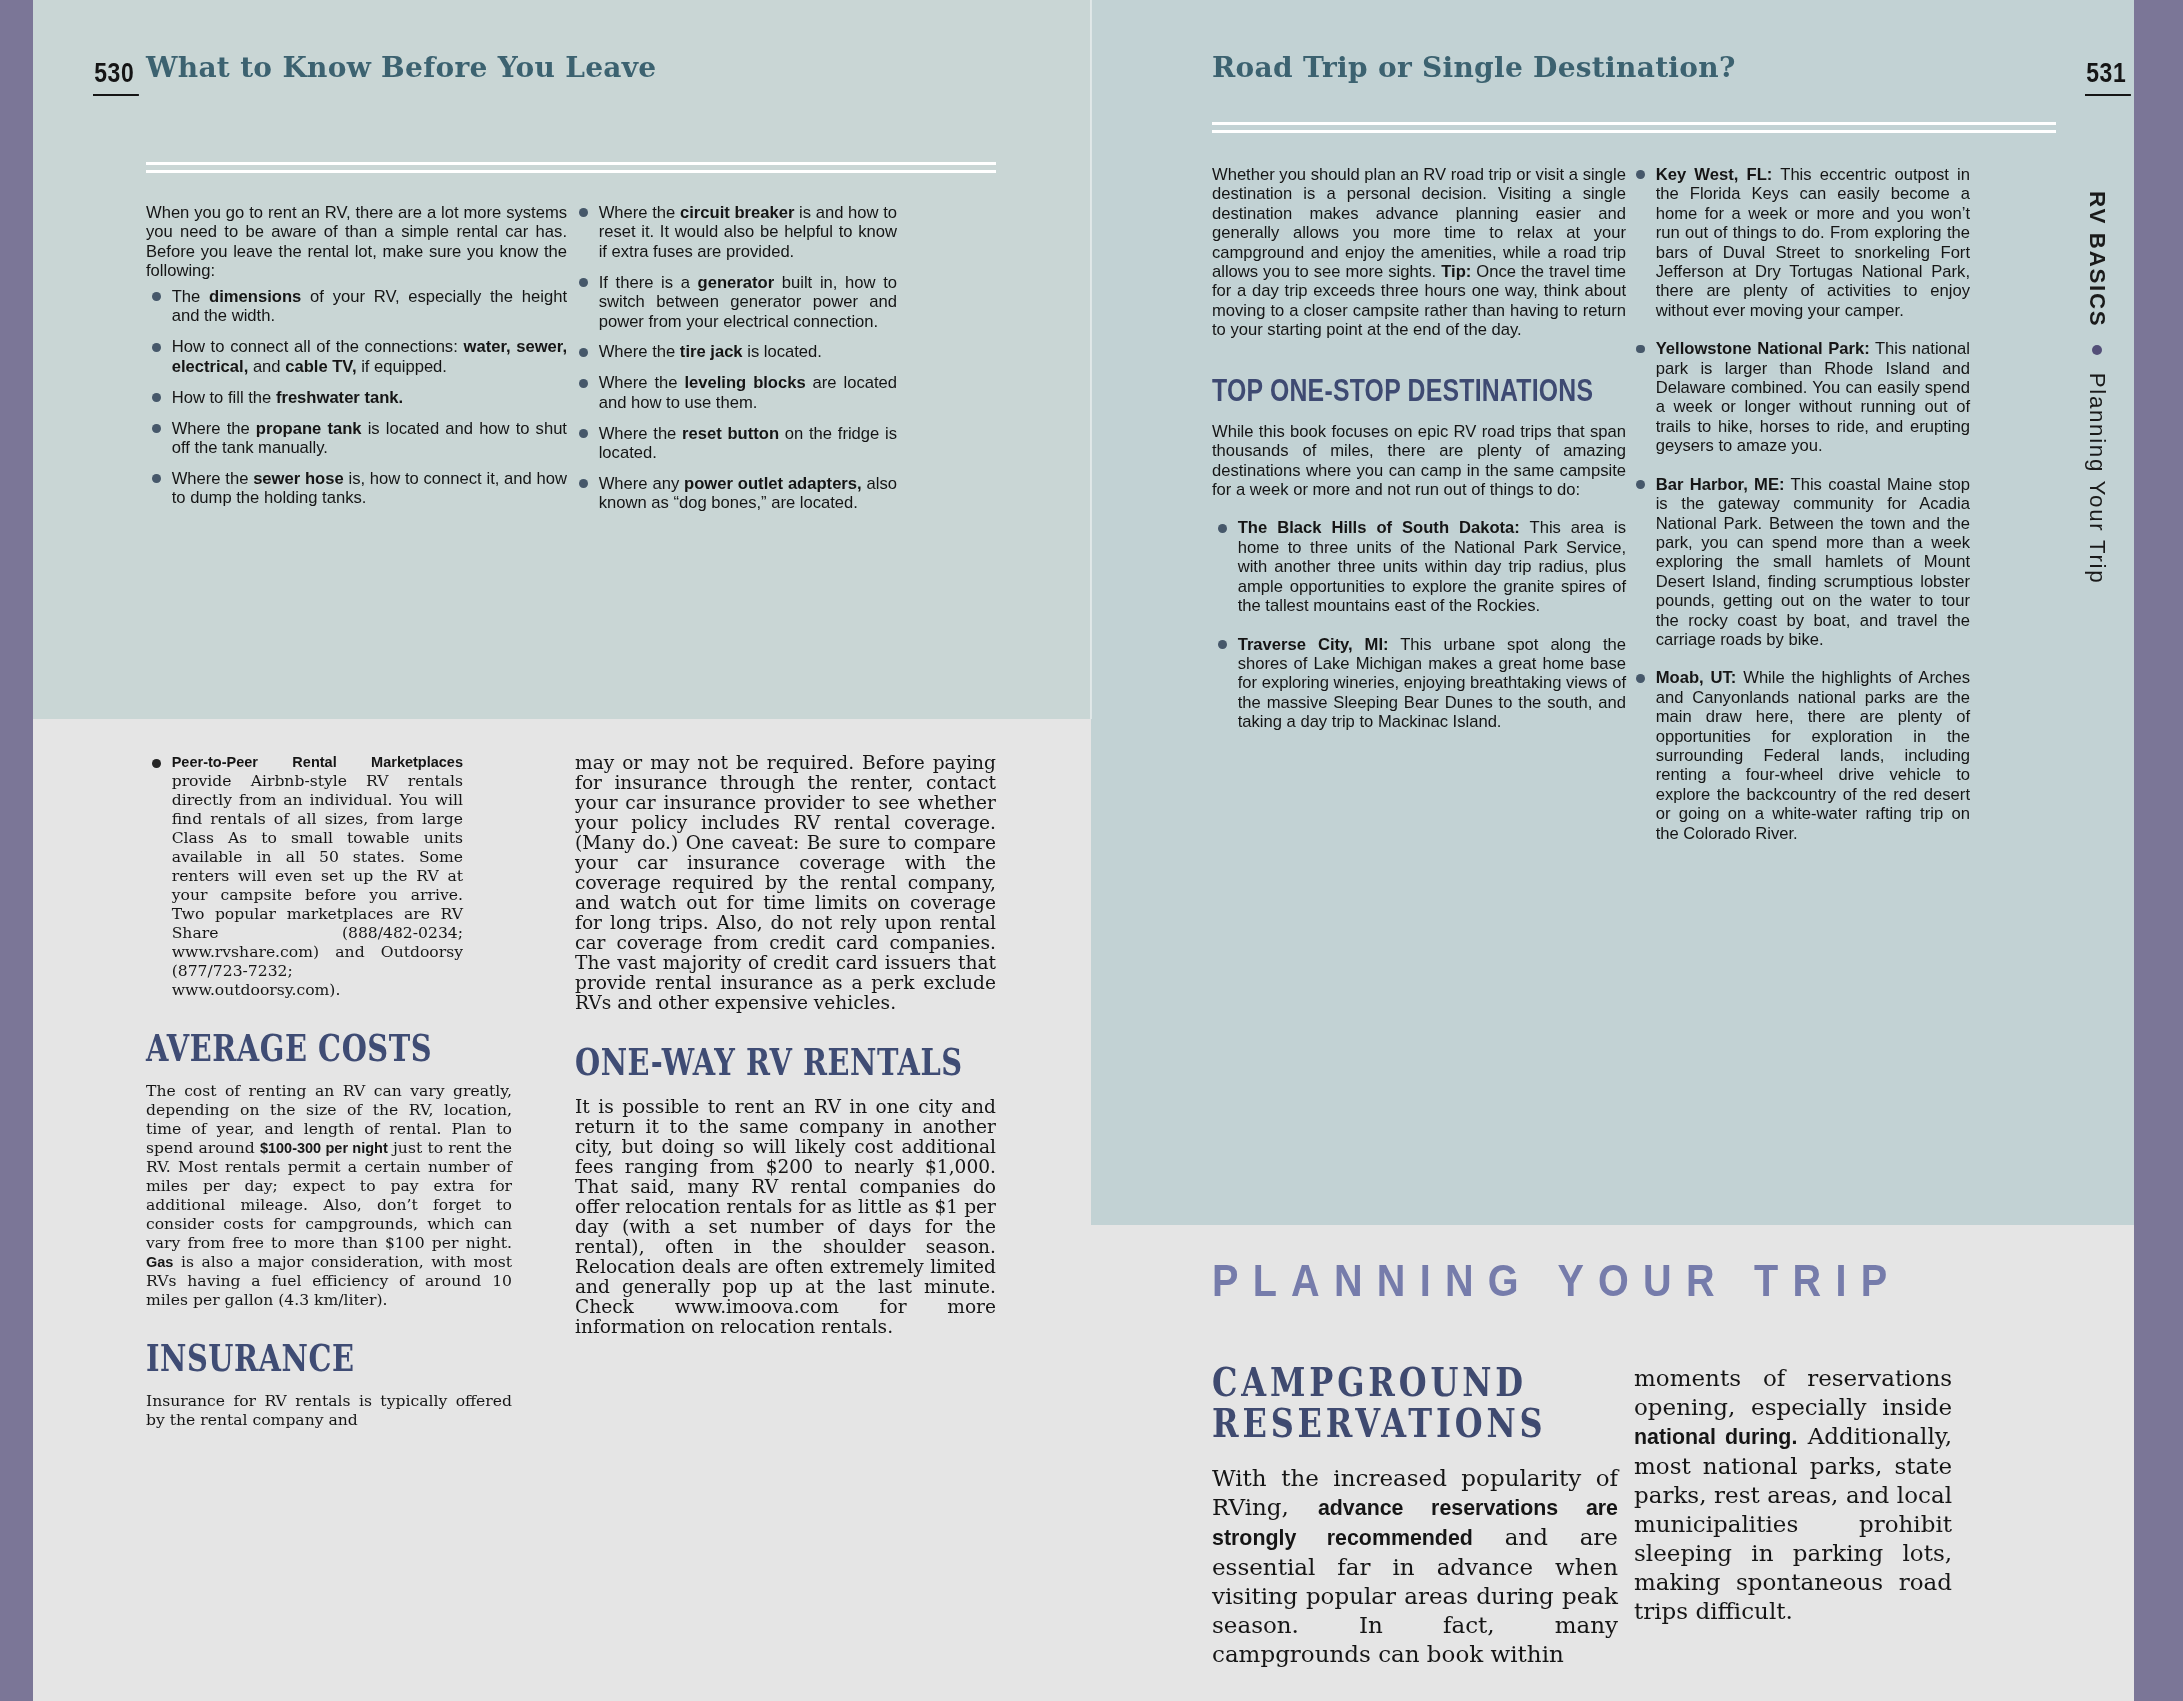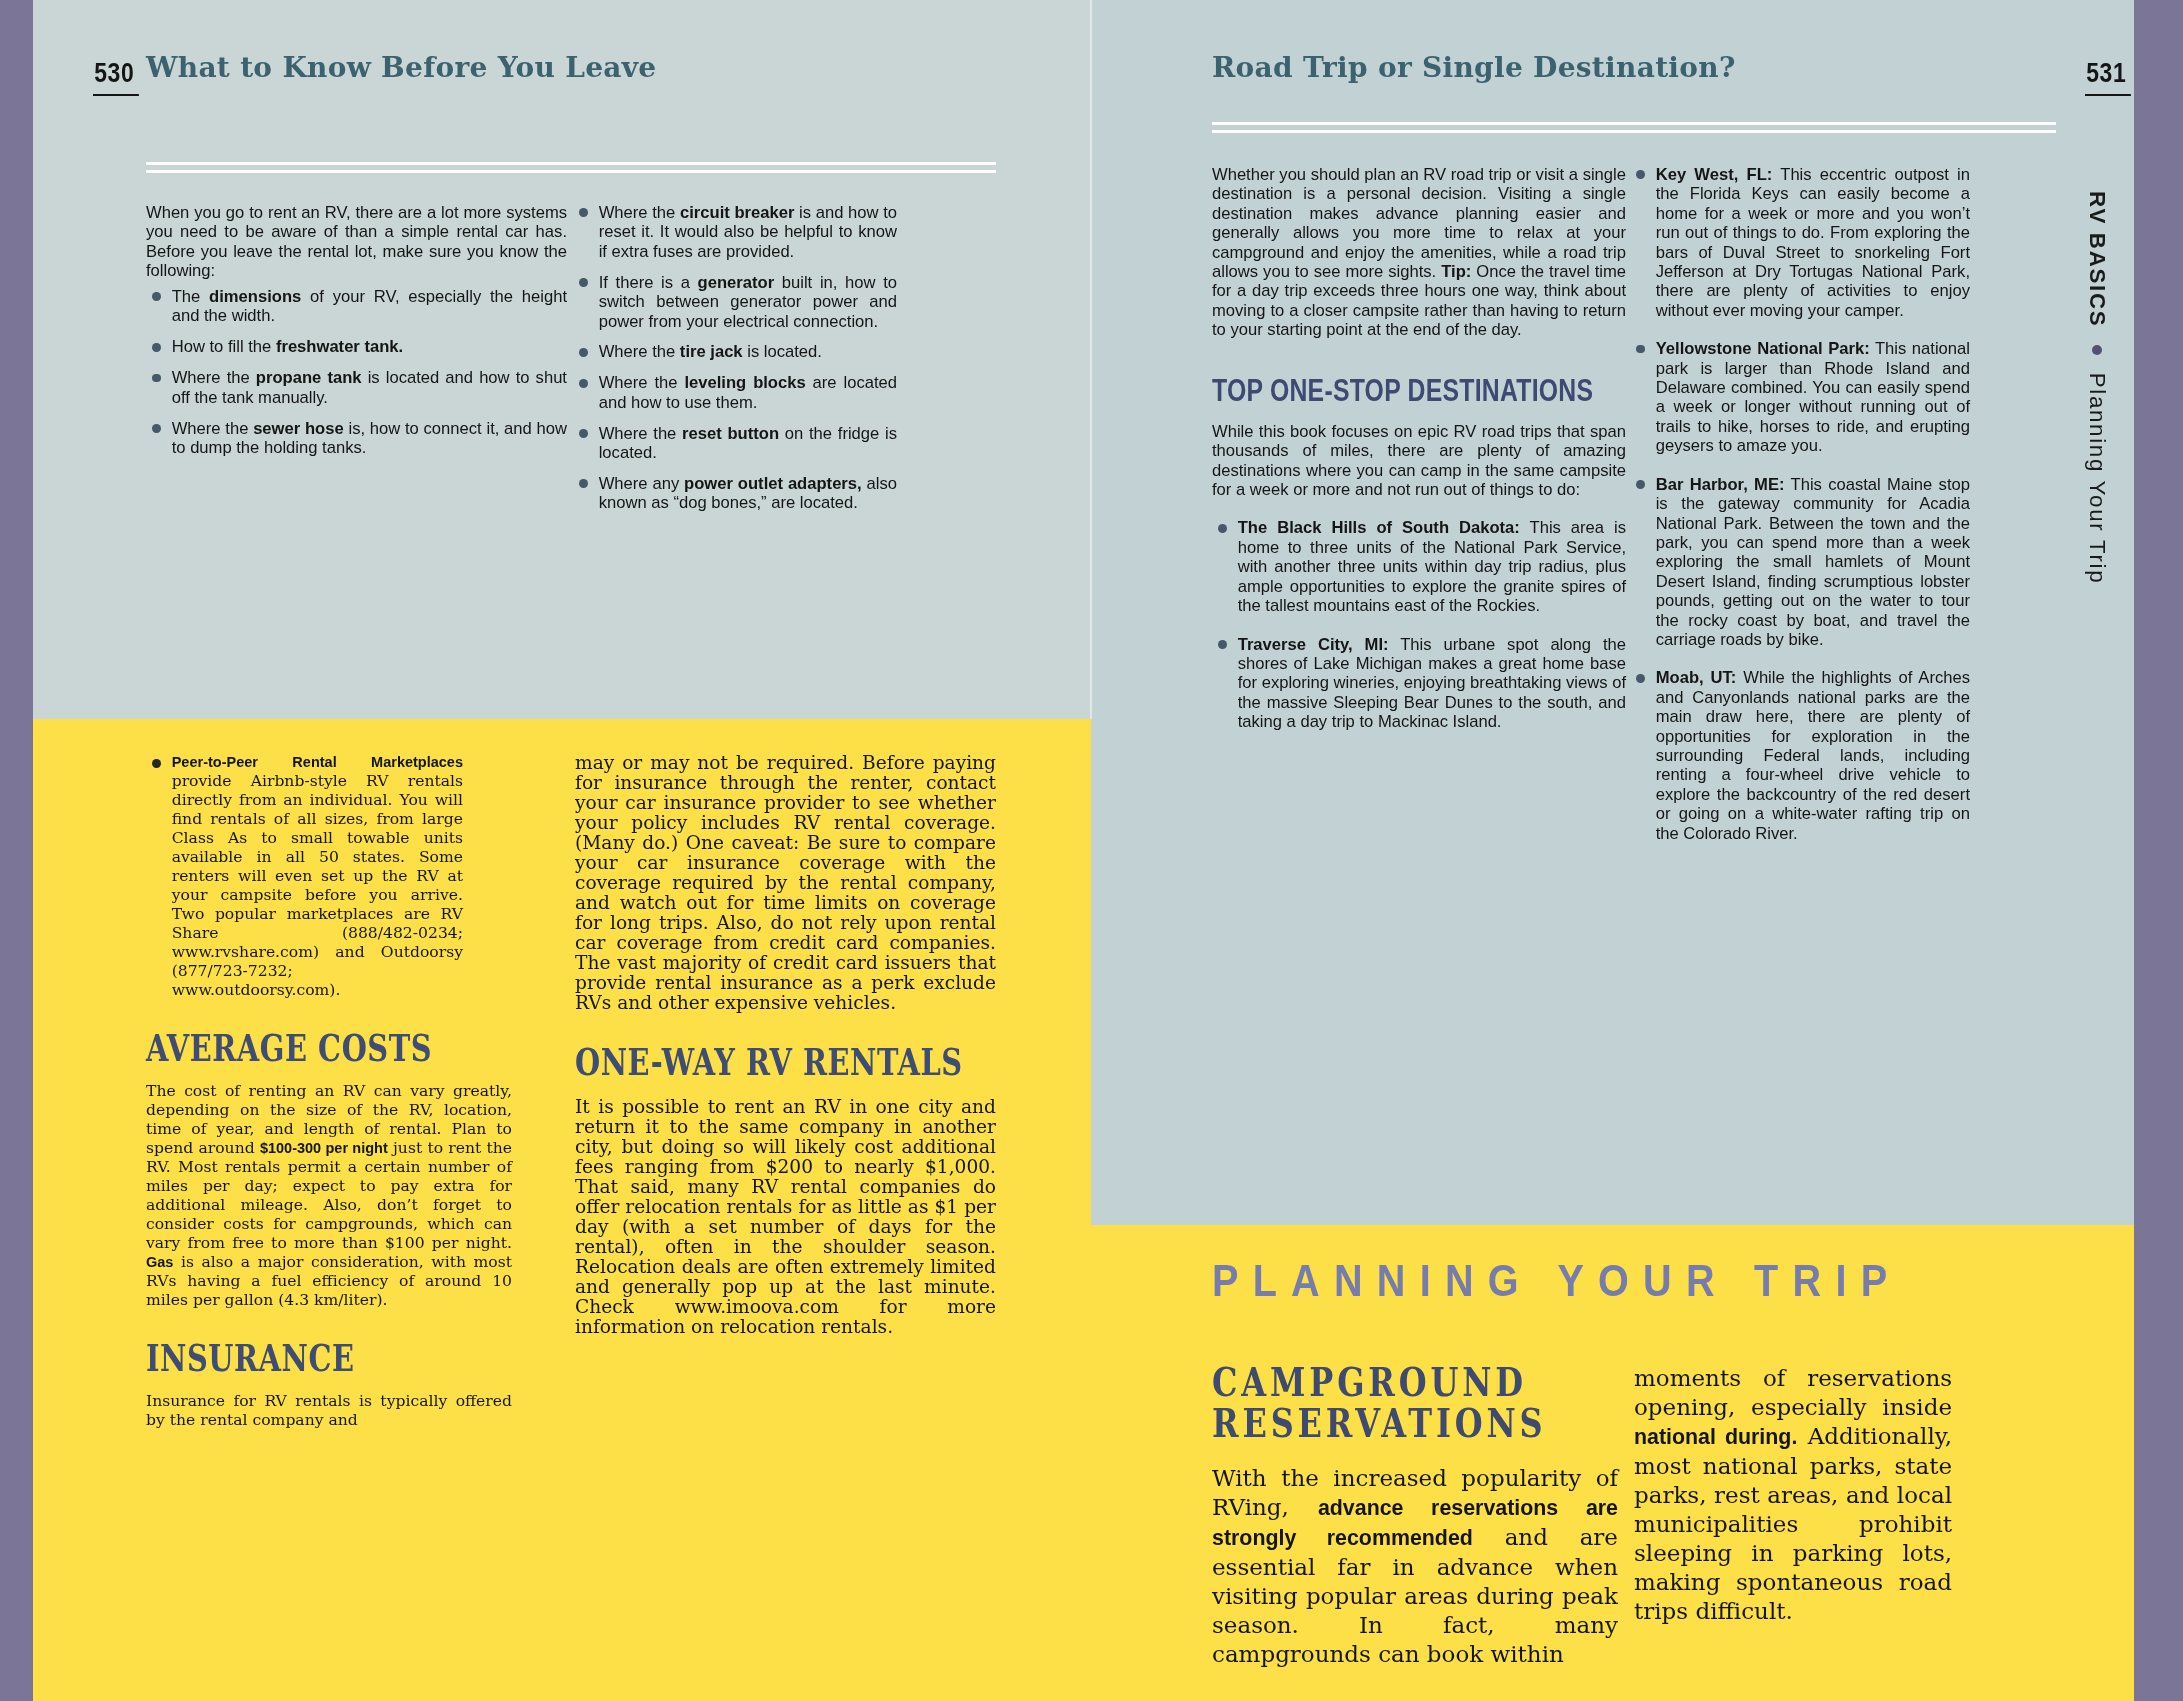--- a/index.html
+++ b/index.html
@@ -1,16 +1,16 @@
 <!DOCTYPE html>
 <html style="font-size:10.8px"><head>
 <meta charset="utf-8">
 <style>
   html,body{margin:0;padding:0;background:#ffffff;}
-  #root{position:relative;width:2183px;height:1701px;background:#fde047;overflow:hidden;
+  #root{position:relative;width:2183px;height:1701px;background:#e5e5e5;overflow:hidden;
         font-family:"Liberation Sans",sans-serif;color:#151515;}
   .edge{position:absolute;top:0;bottom:0;}
   #edge-l{left:0;width:32.5px;background:#7b7697;}
   #edge-r{left:2134px;width:49px;background:#7b7697;}
   #teal-l{position:absolute;left:32.5px;top:0;width:1059px;height:719px;background:#c9d6d5;}
   #teal-r{position:absolute;left:1091px;top:0;width:1043px;height:1225px;background:#c2d2d4;}
   #seam{position:absolute;left:1090px;top:0;width:2px;height:719px;background:rgba(255,255,255,0.45);}
 
   .pnum{position:absolute;font-weight:700;font-size:27px;letter-spacing:0.7px;color:#151515;
         border-bottom:2.7px solid #151515;padding:0 5.4px 5.4px 1.4px;transform:scaleX(.85);transform-origin:left top;}
@@ -81,20 +81,24 @@
     <div>What to Know Before You Leave</div>
   </div>
   <div class="drule" id="rule-l"></div>
 
   <div class="col sans-body" id="intro-l" style="left:146px;top:203px;width:421px;"><span>When you go to rent an RV, there are a lot more systems you need to be aware of than a simple rental car has. Before you leave the rental lot, make sure you know the following:</span></div>
 
   <div class="col sans-body" id="lb1" style="left:146px;top:287px;width:421px;">
     <div class="bullet">
         <span class="dot"></span>
         <span class="btext"><span>The </span><span class="seg-b">dimensions</span><span> of your RV, especially the height and the width.</span></span>
+      </div>
+    <div class="bullet">
+        <span class="dot"></span>
+        <span class="btext"><span>How to connect all of the connections: </span><span class="seg-b">water, sewer, electrical,</span><span> and </span><span class="seg-b">cable TV,</span><span> if equipped.</span></span>
       </div>
     <div class="bullet">
         <span class="dot"></span>
         <span class="btext"><span>How to fill the </span><span class="seg-b">freshwater tank.</span></span>
       </div>
     <div class="bullet">
         <span class="dot"></span>
         <span class="btext"><span>Where the </span><span class="seg-b">propane tank</span><span> is located and how to shut off the tank manually.</span></span>
       </div>
     <div class="bullet">

